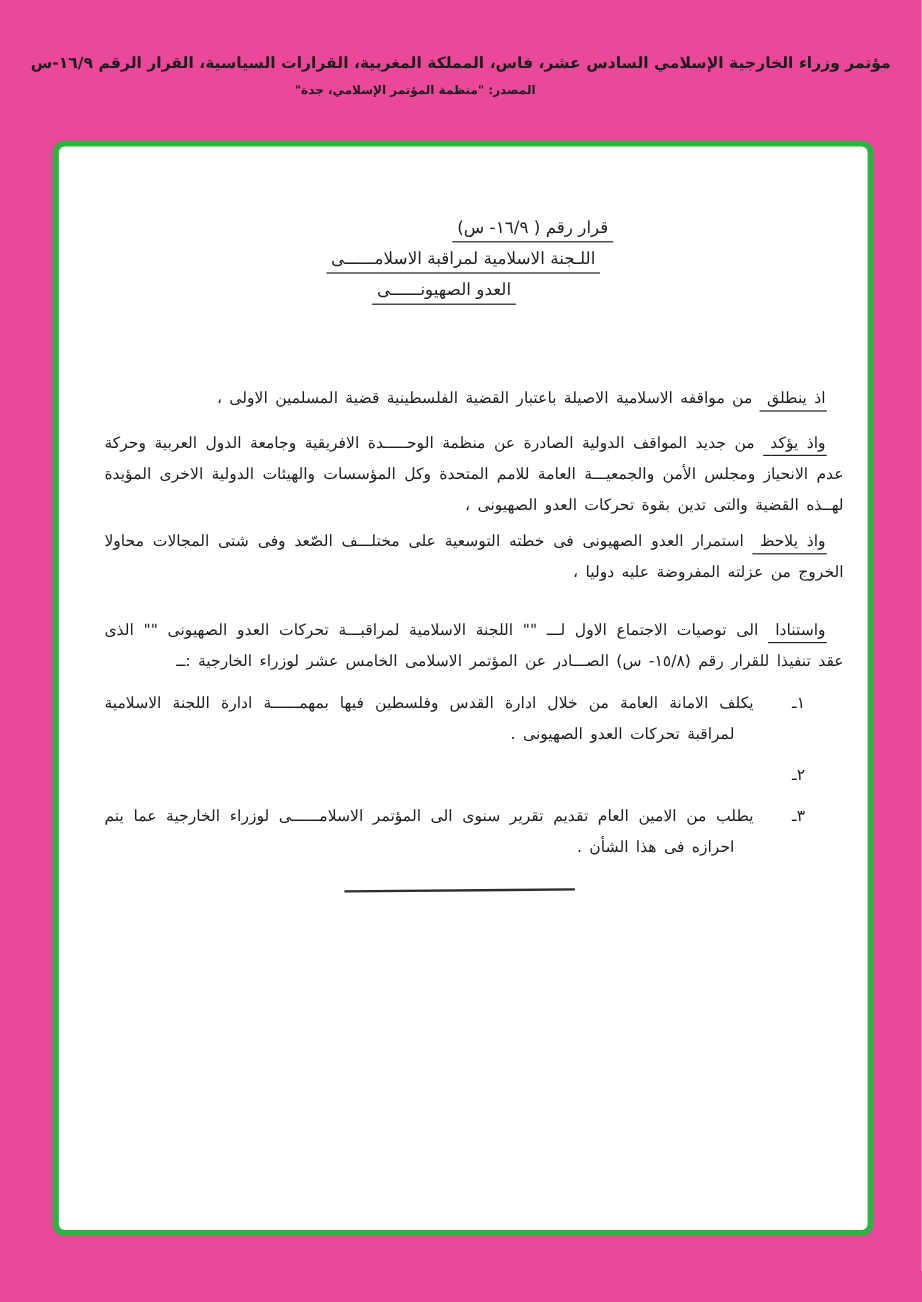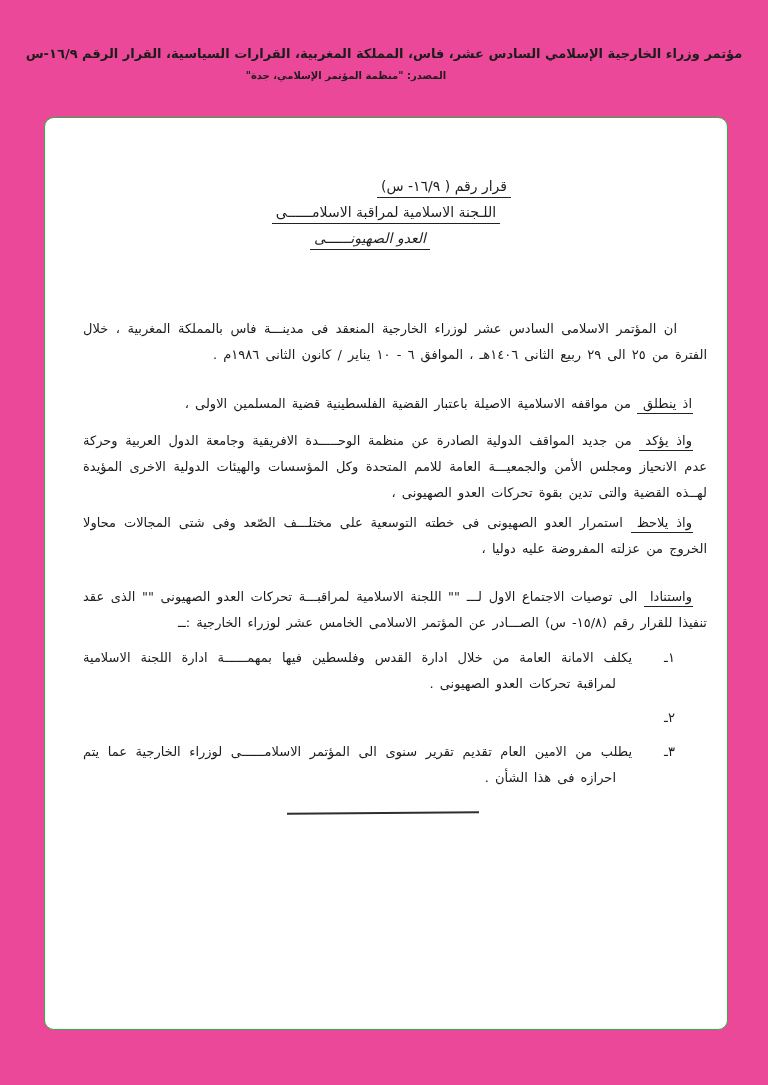--- a/index.html
+++ b/index.html
@@ -14,36 +14,36 @@
   .scan-header {
     position:absolute; top:46px; left:0; width:100%;
     text-align:center; direction:rtl;
   }
   .scan-header .h1 { font-size:13px; font-weight:bold; letter-spacing:0; }
   .scan-header .h2 { font-size:10px; font-weight:bold; margin-top:9px; position:relative; left:-38px; }
 
   
   .doc-frame {
     position:absolute; left:44px; top:117px; width:684px; height:913px;
-    border:1px solid #f97316; border-radius:10px;
+    border:5px solid #f97316; border-radius:10px;
     direction:rtl; background:#fff;
   }
 
   .title-block {
     margin:60px auto 0; width:fit-content; text-align:center;
     font-size:14px; color:#1e1e1e;
   }
   .title-block .t-row { display:block; margin-bottom:6px; }
   .title-block .t-line {
     display:inline-block; padding:0 4px 3px;
     border-bottom:1.7px solid #222;
     white-space:nowrap;
   }
   .t-row.r1 { transform:translateX(58px); }
-  .t-row.r3 { transform:translateX(-16px);font-style:italic; }
+  .t-row.r3 { transform:translateX(-16px); }
 
   .body-text {
     margin:66px 20px 0 38px;
     font-size:13px; line-height:26px;
     text-align:justify; word-spacing:2px;
   }
   .p  { margin:0 0 23px; }
   .p.first { text-indent:30px; }
   .p.lead-p { text-indent:14px; }
   .p .lead {
@@ -81,23 +81,20 @@
   <div class="doc-frame" style="border-color: rgb(45, 178, 68);">
 
     <div class="title-block">
       <span class="t-row r1"><span class="t-line">قرار رقم ( ١٦/٩- س)</span></span>
       <span class="t-row r2"><span class="t-line">اللـجنة الاسلامية لمراقبة الاسلامــــــى</span></span>
       <span class="t-row r3"><span class="t-line">العدو الصهيونــــــى</span></span>
     </div>
 
     <div class="body-text">
 
-      <p class="p first">
-        <span>ان المؤتمر الاسلامى السادس عشر لوزراء الخارجية المنعقد فى مدينـــة فاس بالمملكة المغربية ، خلال الفترة من ٢٥ الى ٢٩ ربيع الثانى ١٤٠٦هـ ، الموافق ٦ - ١٠ يناير / كانون الثانى ١٩٨٦م .</span>
-      </p>
 
       <p class="p lead-p m-p2">
         <span class="lead">اذ ينطلق</span>
         <span>من مواقفه الاسلامية الاصيلة باعتبار القضية الفلسطينية قضية المسلمين الاولى ،</span>
       </p>
 
       <p class="p lead-p m-p3">
         <span class="lead">واذ يؤكد</span>
         <span>من جديد المواقف الدولية الصادرة عن منظمة الوحـــــدة الافريقية وجامعة الدول العربية وحركة عدم الانحياز ومجلس الأمن والجمعيـــة العامة للامم المتحدة وكل المؤسسات والهيئات الدولية الاخرى المؤيدة لهــذه القضية والتى تدين بقوة تحركات العدو الصهيونى ،</span>
       </p>

